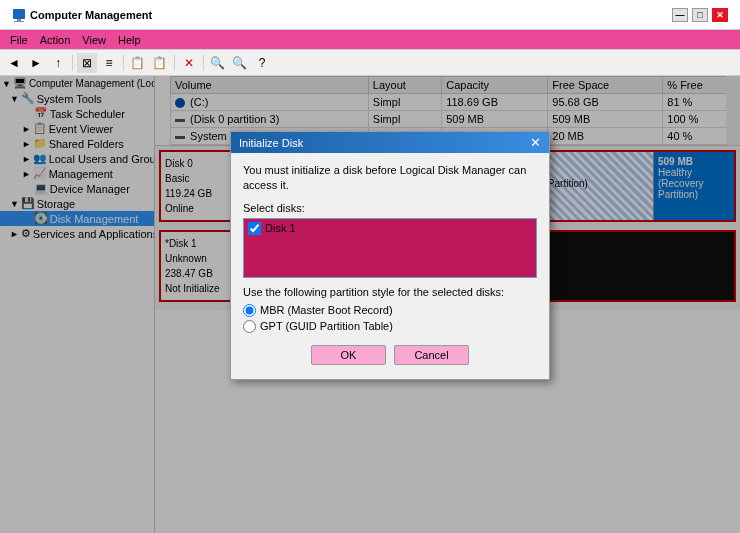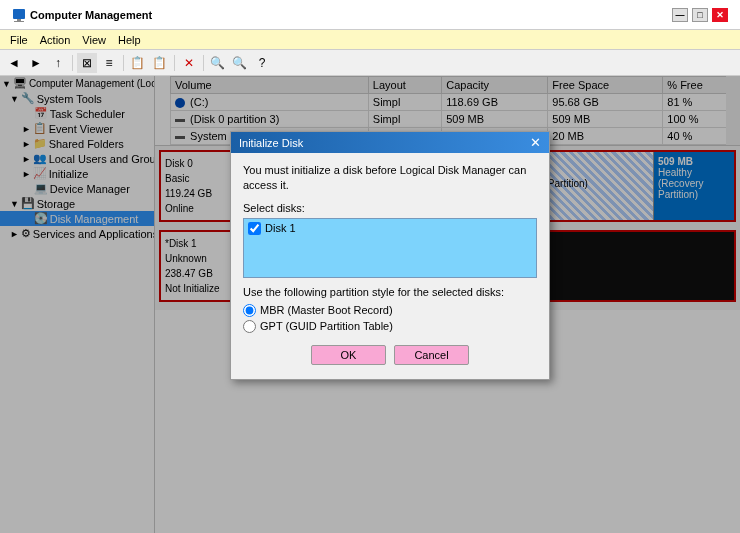--- a/index.html
+++ b/index.html
@@ -13,21 +13,21 @@
       align-items: center;
       padding: 4px 12px;
       height: 30px;
       font-weight: bold;
     }
     .title-bar-controls { margin-left: auto; display: flex; gap: 4px; }
     .title-bar-btn { width: 16px; height: 14px; border: 1px solid #999; background: #e1e1e1; display: flex; align-items: center; justify-content: center; font-size: 9px; cursor: pointer; }
 
     
     .menu-bar {
-      background: #fef9c3;
+      background: #ec4899;
       display: flex;
       align-items: center;
       padding: 2px 4px;
       height: 20px;
       border-bottom: 1px solid #ccc;
     }
     .menu-item { padding: 1px 6px; cursor: pointer; font-size: 11px; }
 
     
     .toolbar {
@@ -177,21 +177,21 @@
       cursor: pointer;
       font-size: 13px;
       line-height: 1;
     }
     .dialog-body { padding: 10px 12px; }
     .dialog-desc { margin-bottom: 8px; line-height: 1.4; }
     .dialog-select-label { margin-bottom: 4px; font-weight: normal; }
     .disk-select-box {
       width: 100%;
       border: 1px solid #7799bb;
-      background: #7dd3fc;
+      background: #be185d;
       padding: 2px;
       height: 60px;
       overflow-y: auto;
       margin-bottom: 8px;
     }
     .disk-checkbox-item {
       display: flex;
       align-items: center;
       gap: 4px;
       padding: 1px 2px;
@@ -318,21 +318,21 @@
       <span>Shared Folders</span>
     </div>
     <div class="tree-item" style="padding-left:22px;">
       <span style="font-size:9px;">►</span>
       <span style="margin:0 2px;">👥</span>
       <span>Local Users and Groups</span>
     </div>
     <div class="tree-item" style="padding-left:22px;">
       <span style="font-size:9px;">►</span>
       <span style="margin:0 2px;">📈</span>
-      <span>Initialize</span>
+      <span>Management</span>
     </div>
     <div class="tree-item" style="padding-left:22px;">
       <span style="font-size:9px;width:10px;"></span>
       <span style="margin:0 2px;">💻</span>
       <span>Device Manager</span>
     </div>
     <div class="tree-item" style="padding-left:10px;">
       <span style="font-size:9px;">▼</span>
       <span style="margin:0 2px;">💾</span>
       <span>Storage</span>

